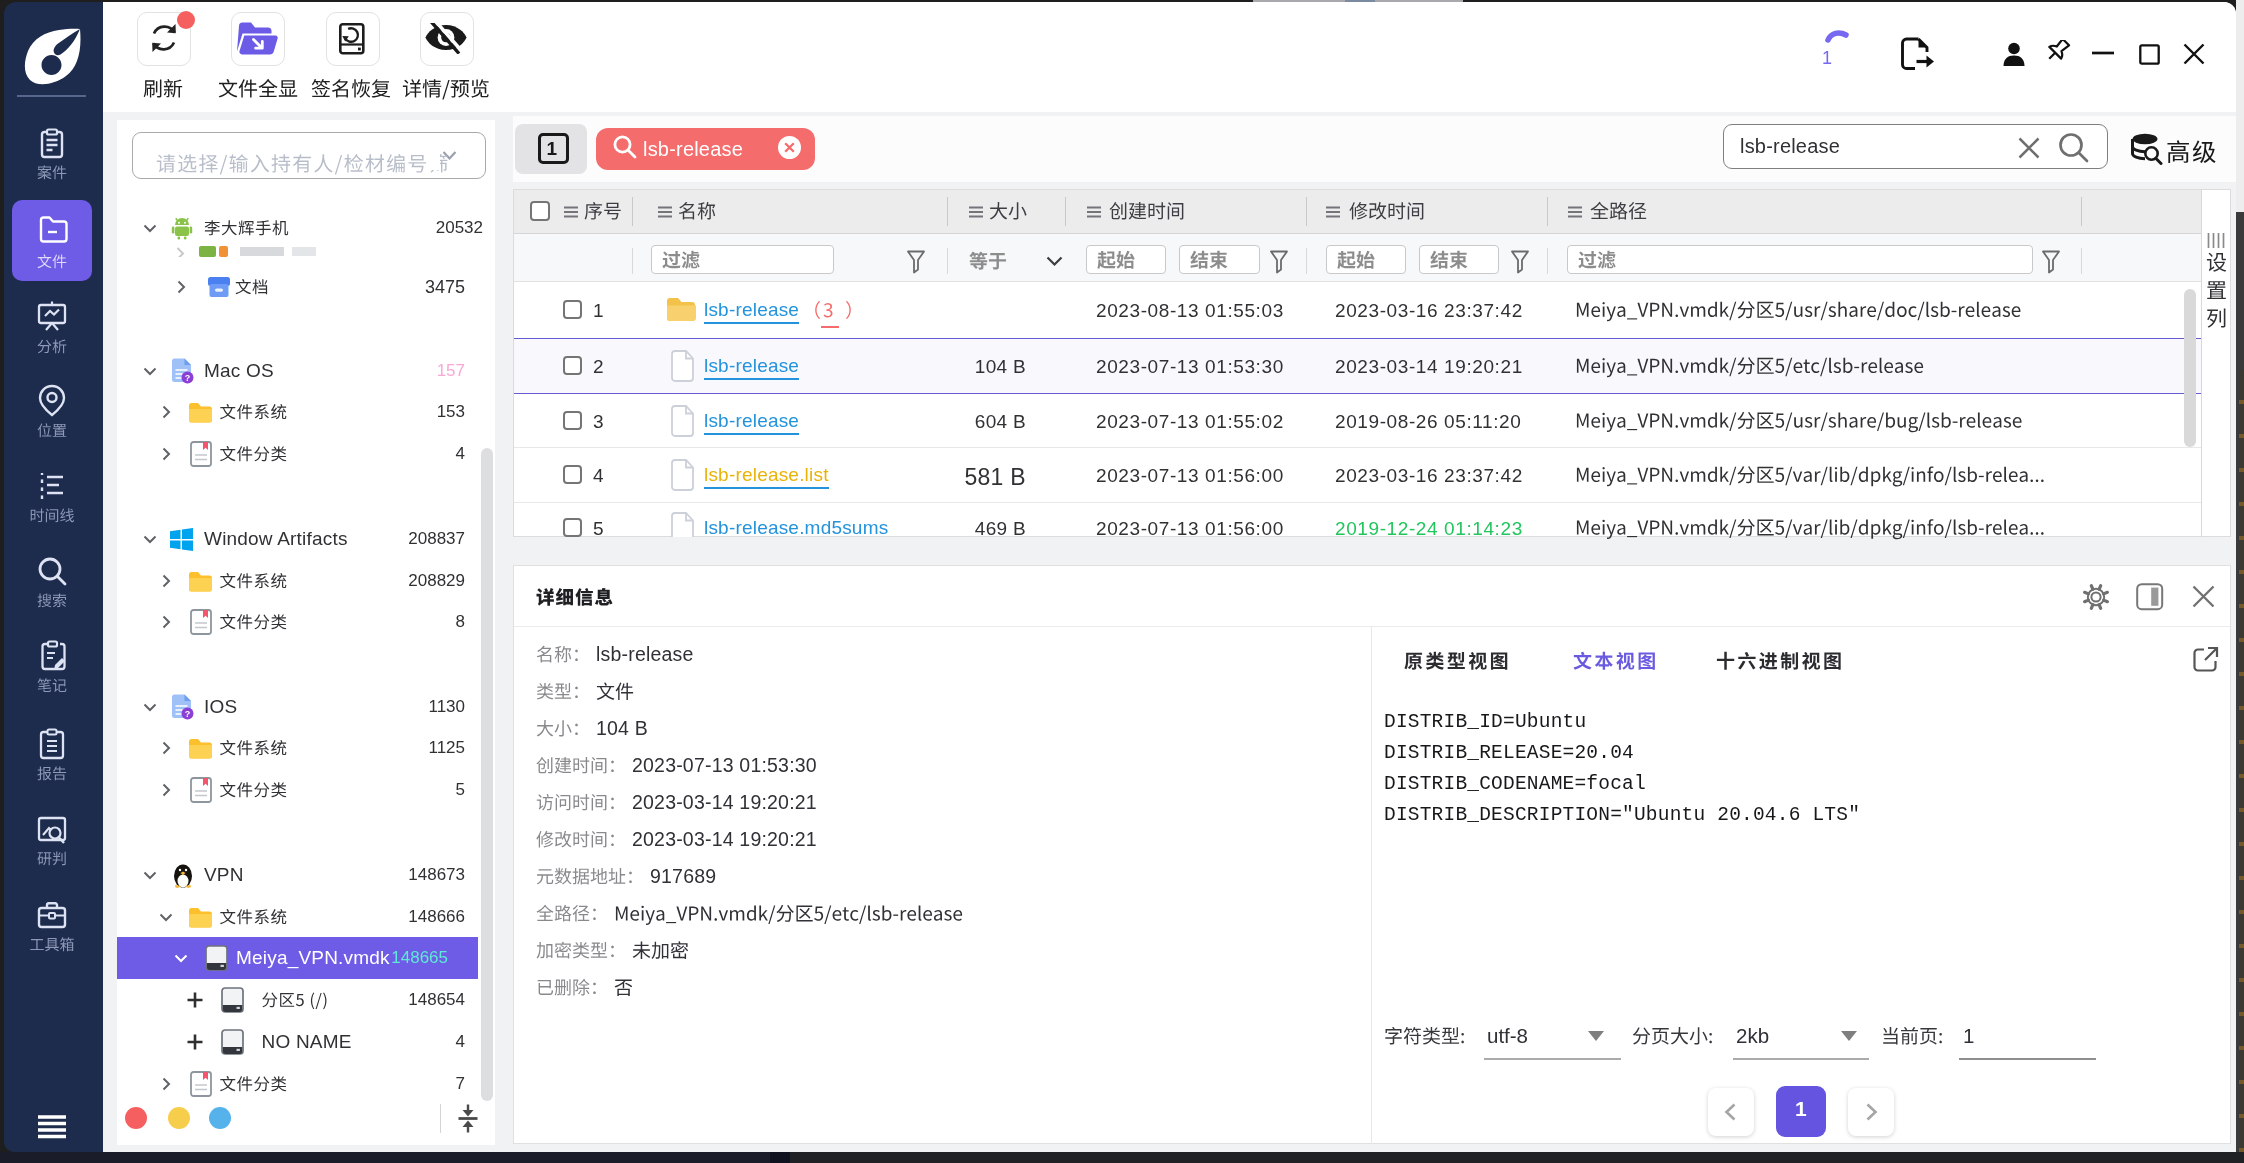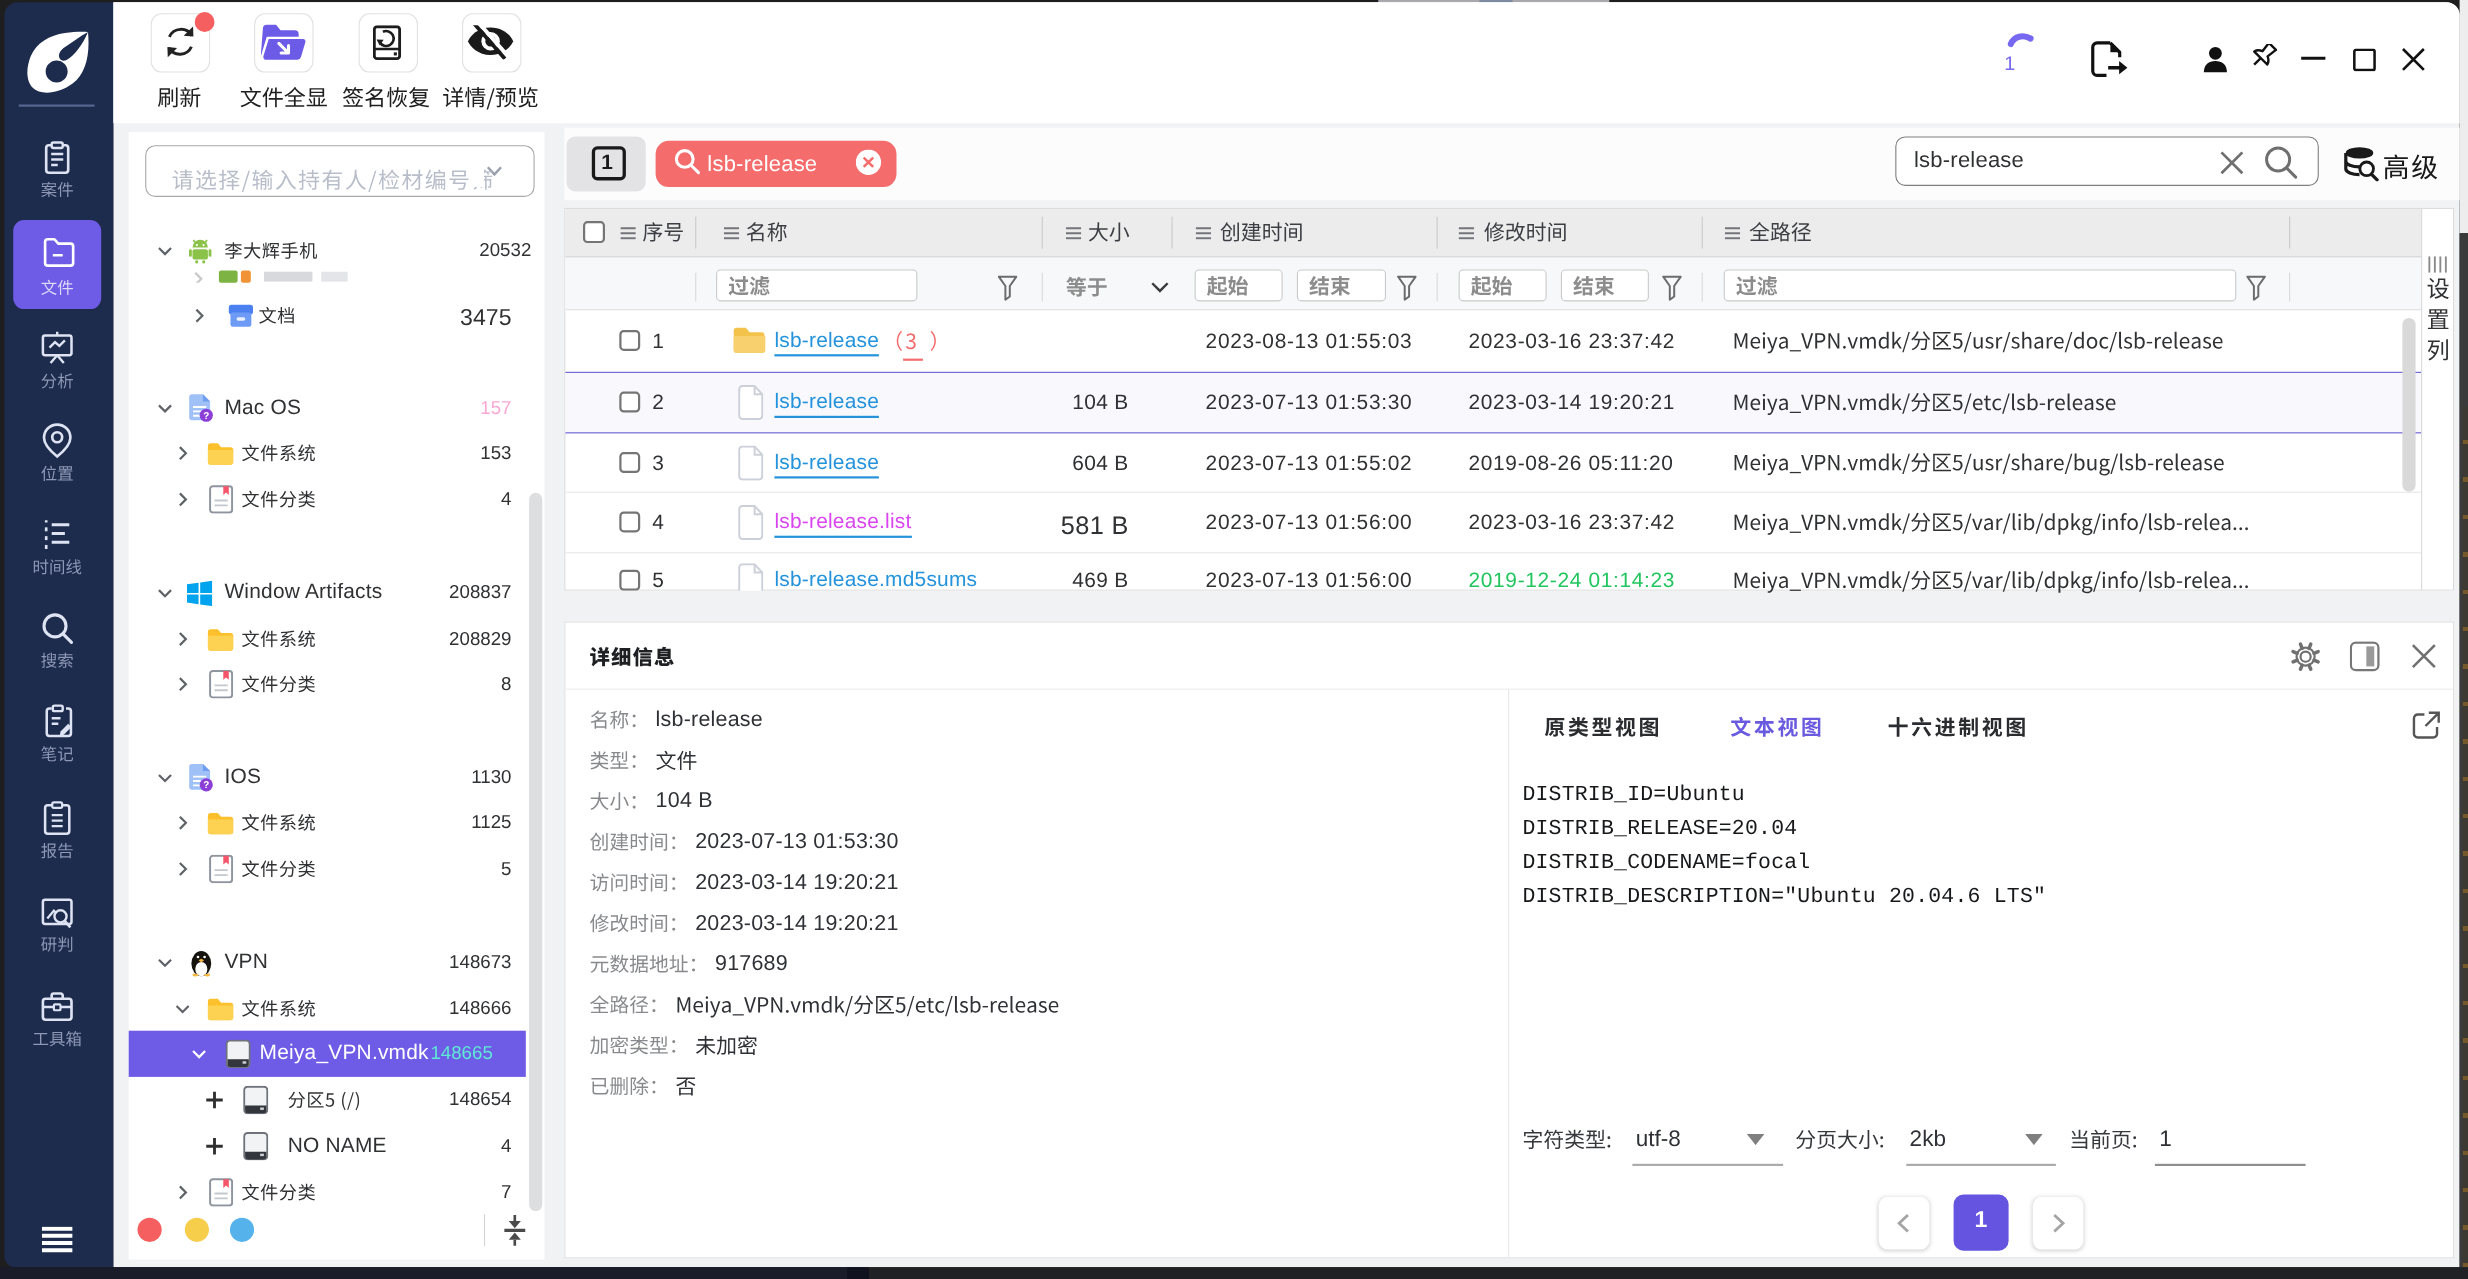--- a/index.html
+++ b/index.html
@@ -166,21 +166,21 @@
 <div style="position:absolute;left:240px;top:247px;width:44px;height:9px;background:#d7d9dd"></div>
 <div style="position:absolute;left:292px;top:247px;width:24px;height:9px;background:#e3e5e8"></div>
 <svg style="position:absolute;left:177.0px;top:280px;" width="9" height="14" viewBox="0 0 9 14">
     <path d="M1.5 1.5 L7 7 L1.5 12.5" fill="none" stroke="#5f6368" stroke-width="2"></path>
   </svg>
 <svg style="position:absolute;left:207.0px;top:276px;" width="24" height="22" viewBox="0 0 24 22">
     <rect x="1" y="1" width="22" height="9" rx="2.5" fill="#4a80f0"></rect>
     <rect x="2.5" y="8" width="19" height="13" rx="2" fill="#6d9bf5"></rect>
     <rect x="8" y="12.5" width="8" height="3.2" rx="1.6" fill="#e8effd"></rect>
   </svg>
-<div class="lt " style="left:465px;top:278px;font-size:21px;color:#303133;text-align:right;transform:translateX(-100%)">3475</div>
+<div class="lt " style="left:465px;top:278px;font-size:18px;color:#303133;text-align:right;transform:translateX(-100%)">3475</div>
 <svg style="position:absolute;left:143.0px;top:367px;" width="14" height="9" viewBox="0 0 14 9">
     <path d="M1.5 1.5 L7 7 L12.5 1.5" fill="none" stroke="#5f6368" stroke-width="2"></path>
   </svg>
 <svg style="position:absolute;left:170.0px;top:358px;" width="24" height="26" viewBox="0 0 24 26">
     <path d="M2 3 a2.5 2.5 0 0 1 2.5-2.5 h10 L21 7 v14.5 a2.5 2.5 0 0 1-2.5 2.5 h-14 A2.5 2.5 0 0 1 2 21.5 Z" fill="#9fc1f7"></path>
     <path d="M14.5.5 L21 7 h-6.5 Z" fill="#6d9ef0"></path>
     <path d="M5.5 12 h12 M5.5 16 h12 M5.5 20 h8" stroke="#fff" stroke-width="1.7"></path>
     <circle cx="17.5" cy="19.5" r="6" fill="#8b3fd6"></circle>
     <text x="17.5" y="22.6" font-size="9" fill="#fff" text-anchor="middle" font-family="Liberation Sans" font-weight="bold">?</text>
   </svg>
@@ -448,21 +448,21 @@
 <div class="lt " style="left:704px;top:411.0px;font-size:19px;color:#2493db;letter-spacing:0.2px"><span style="border-bottom:2px solid #2493db;padding-bottom:1.5px">lsb-release</span></div>
 <div class="lt " style="left:1026px;top:411.5px;font-size:19px;color:#303133;text-align:right;transform:translateX(-100%);letter-spacing:0.3px">604 B</div>
 <div class="lt " style="left:1096px;top:411.5px;font-size:19px;color:#303133;letter-spacing:0.6px">2023-07-13 01:55:02</div>
 <div class="lt " style="left:1335px;top:411.5px;font-size:19px;color:#303133;letter-spacing:0.6px">2019-08-26 05:11:20</div>
 <div style="position:absolute;left:563px;top:465.25px;width:19px;height:19px;background:#fff;border:2px solid #757575;border-radius:4px;box-sizing:border-box"></div>
 <div class="lt " style="left:593px;top:465.75px;font-size:19px;color:#303133;">4</div>
 <svg style="position:absolute;left:671px;top:459.25px;" width="23" height="32" viewBox="0 0 23 32">
     <path d="M1 4 a3 3 0 0 1 3-3 h11 l7 7.5 V28 a3 3 0 0 1-3 3 h-15 a3 3 0 0 1-3-3 Z" fill="#fff" stroke="#ccd0d9" stroke-width="1.8"></path>
     <path d="M15 1 V8.5 H22" fill="none" stroke="#ccd0d9" stroke-width="1.8"></path>
   </svg>
-<div class="lt " style="left:704px;top:465.25px;font-size:19px;color:#d946ef;letter-spacing:0.2px"><span style="border-bottom:2px solid #2493db;padding-bottom:1.5px">lsb-release.list</span></div>
+<div class="lt " style="left:704px;top:465.25px;font-size:19px;color:#eab308;letter-spacing:0.2px"><span style="border-bottom:2px solid #2493db;padding-bottom:1.5px">lsb-release.list</span></div>
 <div class="lt " style="left:1026px;top:465.75px;font-size:23px;color:#303133;text-align:right;transform:translateX(-100%);letter-spacing:0.3px">581 B</div>
 <div class="lt " style="left:1096px;top:465.75px;font-size:19px;color:#303133;letter-spacing:0.6px">2023-07-13 01:56:00</div>
 <div class="lt " style="left:1335px;top:465.75px;font-size:19px;color:#303133;letter-spacing:0.6px">2023-03-16 23:37:42</div>
 <div style="position:absolute;left:563px;top:518px;width:19px;height:19px;background:#fff;border:2px solid #757575;border-radius:4px;box-sizing:border-box"></div>
 <div class="lt " style="left:593px;top:518.5px;font-size:19px;color:#303133;">5</div>
 <svg style="position:absolute;left:671px;top:512px;" width="23" height="32" viewBox="0 0 23 32">
     <path d="M1 4 a3 3 0 0 1 3-3 h11 l7 7.5 V28 a3 3 0 0 1-3 3 h-15 a3 3 0 0 1-3-3 Z" fill="#fff" stroke="#ccd0d9" stroke-width="1.8"></path>
     <path d="M15 1 V8.5 H22" fill="none" stroke="#ccd0d9" stroke-width="1.8"></path>
   </svg>
 <div class="lt " style="left:704px;top:518px;font-size:19px;color:#2493db;letter-spacing:0.2px"><span style="border-bottom:2px solid #2493db;padding-bottom:1.5px">lsb-release.md5sums</span></div>

